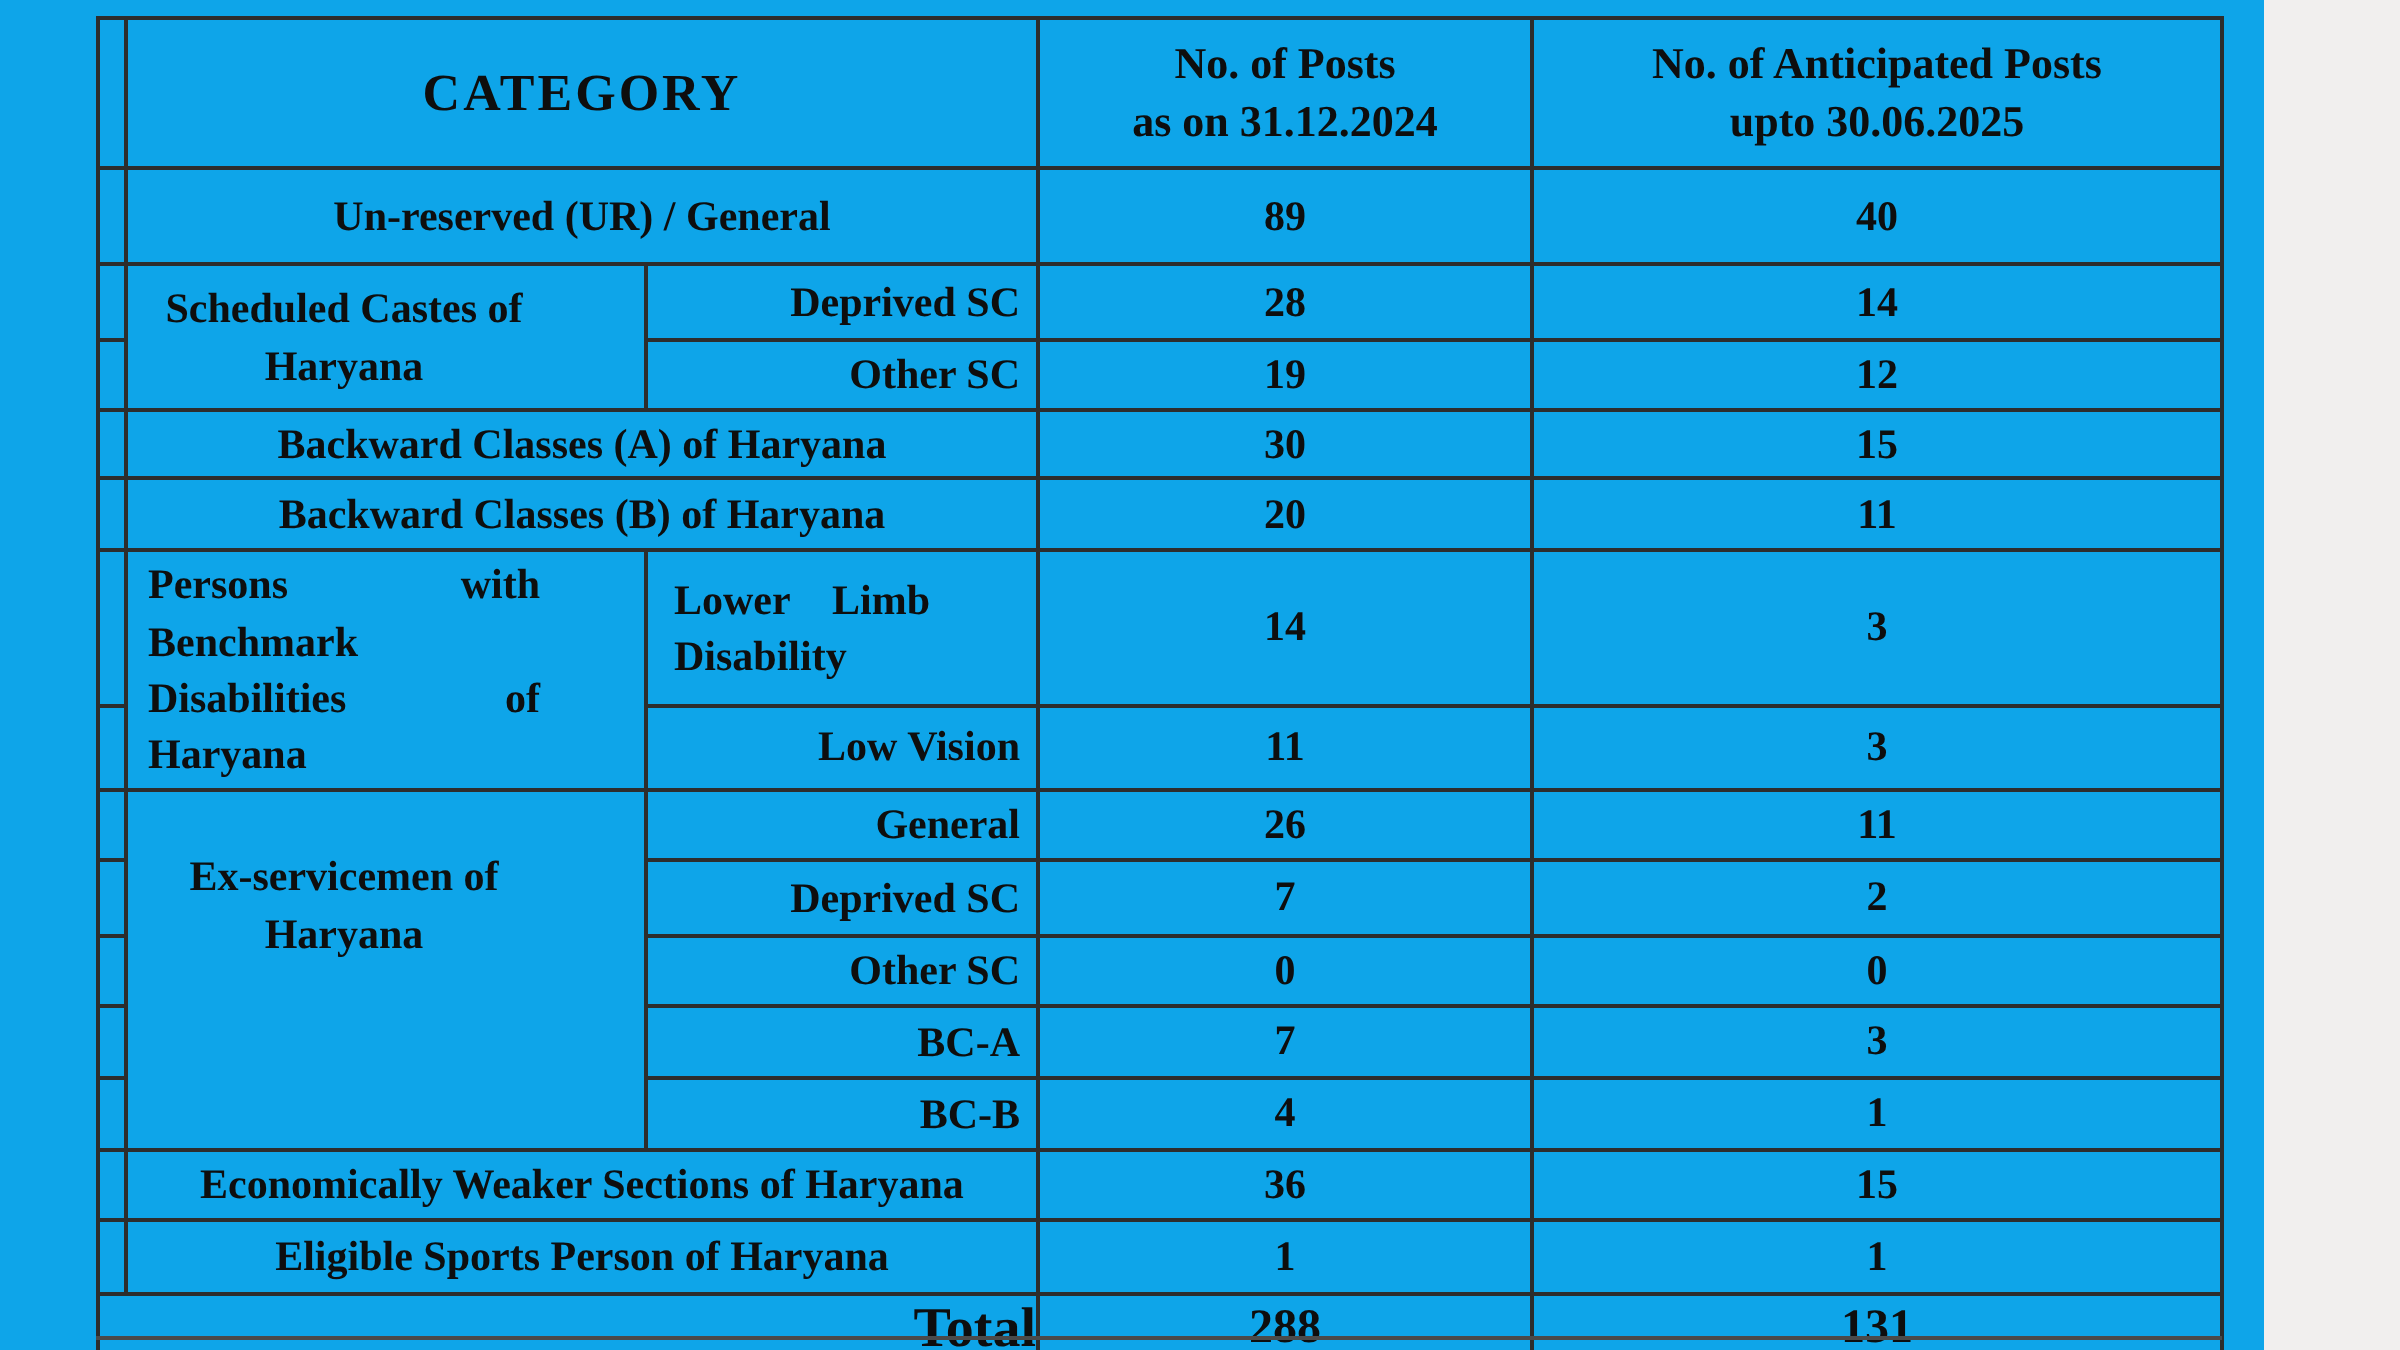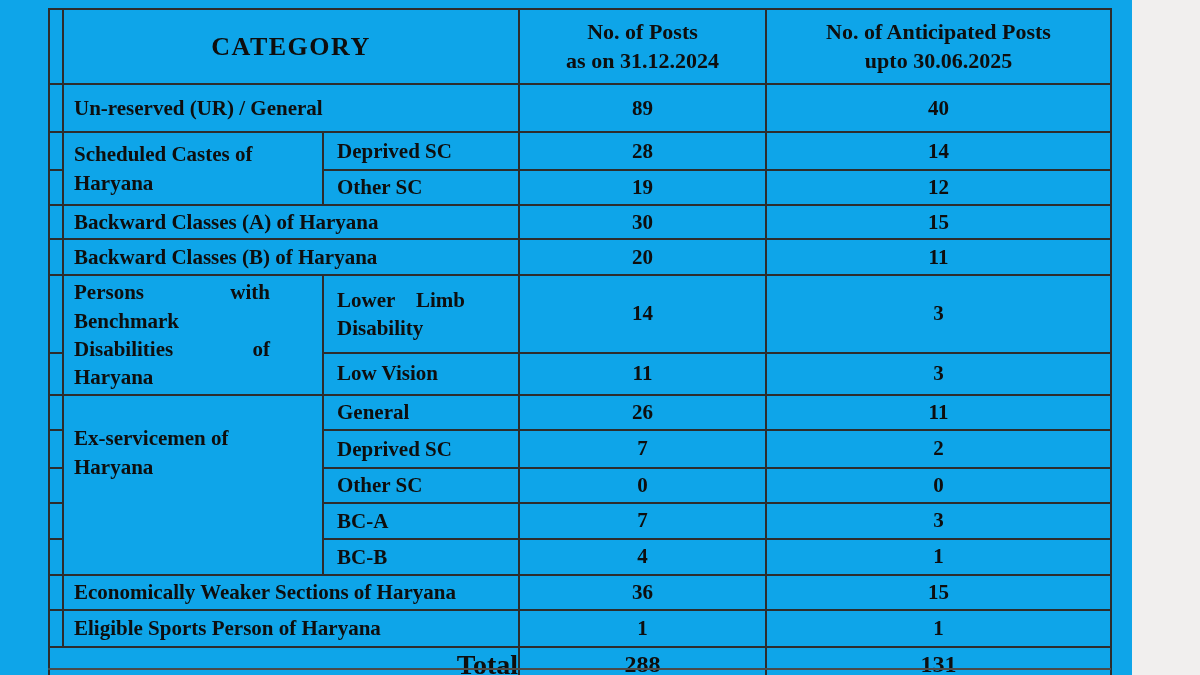--- a/index.html
+++ b/index.html
@@ -41,30 +41,30 @@
   }
   th.hdr-cat {
     font-size: 26px;
     letter-spacing: 1.5px;
     text-align: center;
     font-weight: bold;
   }
   td.cat {
     font-size: 21px;
     line-height: 1.35;
-    text-align: left;
+    text-align: center;
     padding: 2px 10px;
   }
   td.cat-group { padding: 2px 52px 2px 10px; }
   td.cat-pwbd  { text-align: justify; }
   td.cat-esm   { padding-bottom: 66px; }
   td.sub {
     font-size: 21px;
     line-height: 1.35;
-    text-align: left;
+    text-align: right;
     padding: 2px 8px 2px 13px;
   }
   td.sub-justify { text-align: justify; padding-right: 53px; }
   td.num {
     font-size: 21px;
     text-align: center;
   }
   tr.total-row td { border-bottom-width: 3px; }
   td.total-label {
     border-left: none;

